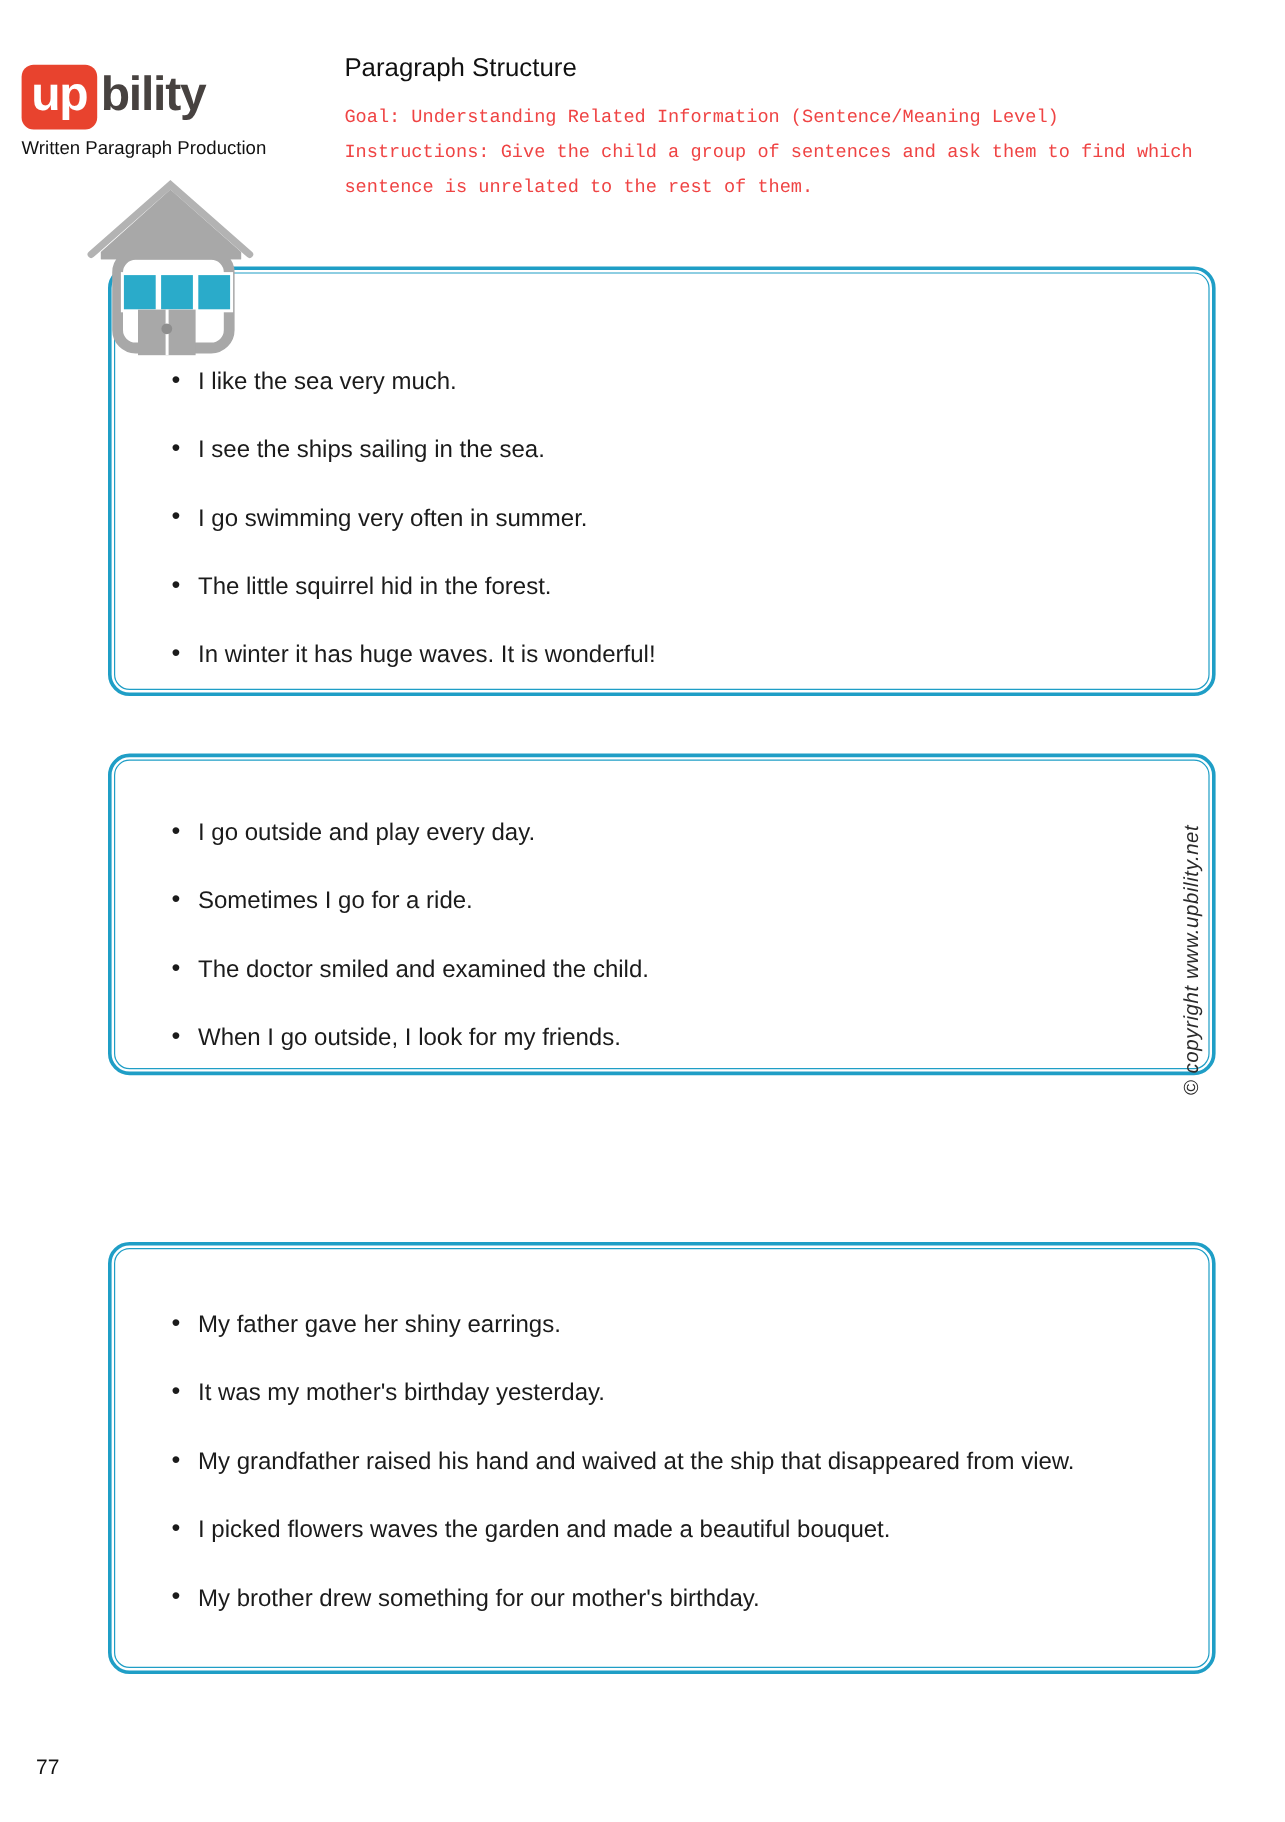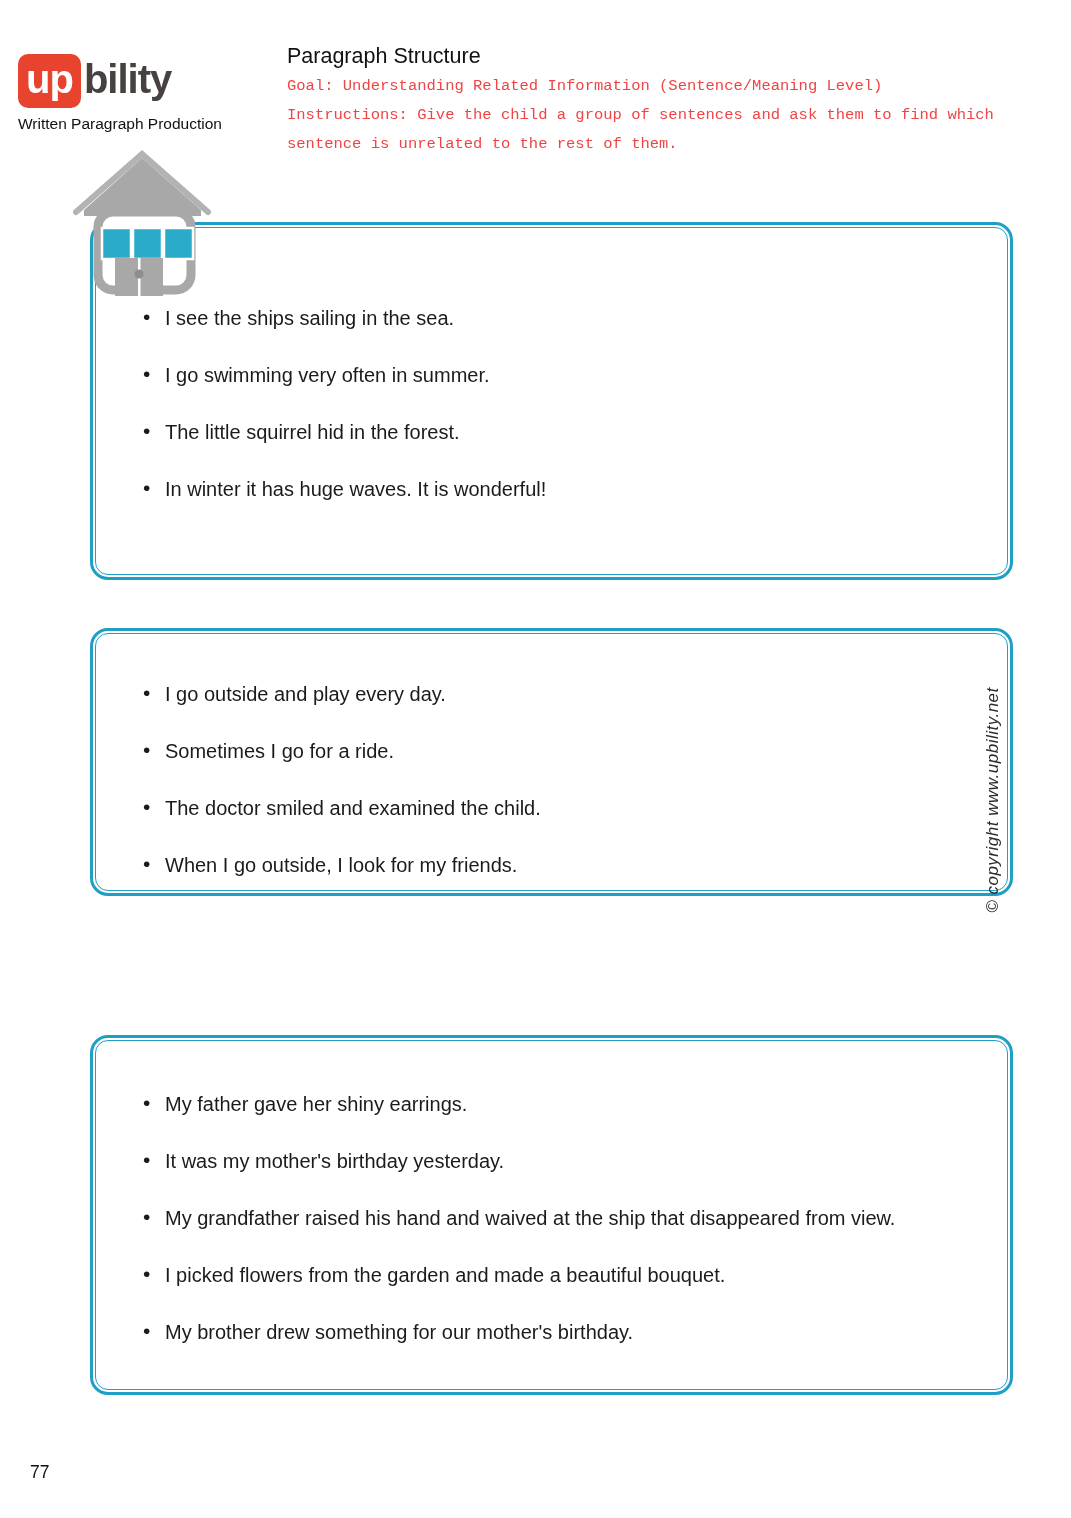--- a/index.html
+++ b/index.html
@@ -19,21 +19,21 @@
   .logo { display: inline-flex; align-items: baseline; }
   .logo-up {
     background: #e8432e; color: #ffffff; font-weight: bold; font-size: 40px;
     line-height: 1.1; padding: 3px 8px 7px 8px; border-radius: 10px; letter-spacing: -1px;
   }
   .logo-bility { color: #474240; font-weight: bold; font-size: 40px; letter-spacing: -1px; margin-left: 3px; }
   .brand-subtitle { margin-top: 7px; font-size: 15.5px; color: #111111; }
 
   
   .header-text { position: absolute; left: 287px; top: 44px; width: 715px; }
-  .title { margin: 0 0 3px 0; font-size: 21.5px; font-weight: 400; color: #111111; }
+  .title { margin: 0 0 15px 0; font-size: 21.5px; font-weight: 400; color: #111111; }
   .goal, .instructions { margin: 0; font-size: 15.5px; line-height: 29px; color: #ef4444; font-family: Liberation Mono, monospace; }
 
   
   .house { position: absolute; left: 72px; top: 150px; z-index: 5; }
 
   
   .box {
     position: absolute; left: 90px; width: 923px;
     border: 3px solid #1f9ec6; border-radius: 18px; background: #ffffff;
   }
@@ -95,20 +95,21 @@
     <rect x="61" y="78" width="29" height="31" fill="#2aabca" stroke="#ffffff" stroke-width="2.5"></rect>
     <rect x="92" y="78" width="29" height="31" fill="#2aabca" stroke="#ffffff" stroke-width="2.5"></rect>
     <polygon points="12,60 70,8 129,60 129,66 12,66" fill="#a8a8a8"></polygon>
     <rect x="43" y="108" width="48" height="38" fill="#a8a8a8"></rect>
     <rect x="66" y="108" width="2.5" height="38" fill="#ffffff"></rect>
     <circle cx="67" cy="124" r="4.5" fill="#8e8e8e"></circle>
   </svg>
 
   <section class="box box1">
     <ul class="sentences">
+      <li>I like the sea very much.</li>
       <li>I see the ships sailing in the sea.</li>
       <li>I go swimming very often in summer.</li>
       <li>The little squirrel hid in the forest.</li>
       <li>In winter it has huge waves. It is wonderful!</li>
     </ul>
   </section>
 
   <section class="box box2">
     <ul class="sentences">
       <li>I go outside and play every day.</li>
@@ -116,21 +117,21 @@
       <li>The doctor smiled and examined the child.</li>
       <li>When I go outside, I look for my friends.</li>
     </ul>
   </section>
 
   <section class="box box3">
     <ul class="sentences">
       <li>My father gave her shiny earrings.</li>
       <li>It was my mother's birthday yesterday.</li>
       <li>My grandfather raised his hand and waived at the ship that disappeared from view.</li>
-      <li>I picked flowers from the garden and made a beautiful bouquet.</li>
+      <li>I picked flowers waves the garden and made a beautiful bouquet.</li>
       <li>My brother drew something for our mother's birthday.</li>
     </ul>
   </section>
 
   <div class="copyright">© copyright www.upbility.net</div>
 
   <div class="page-number">77</div>
 
 </div>
 

